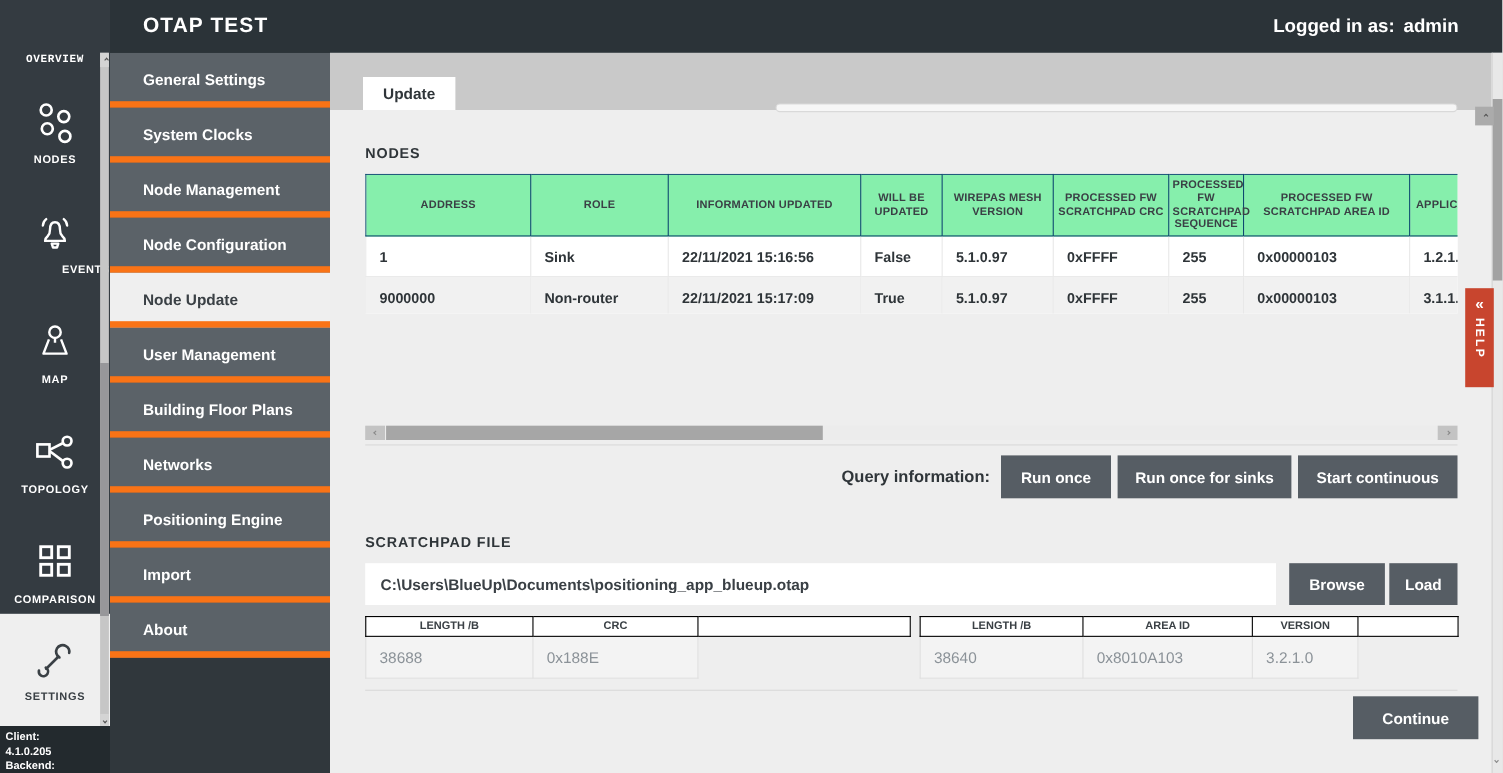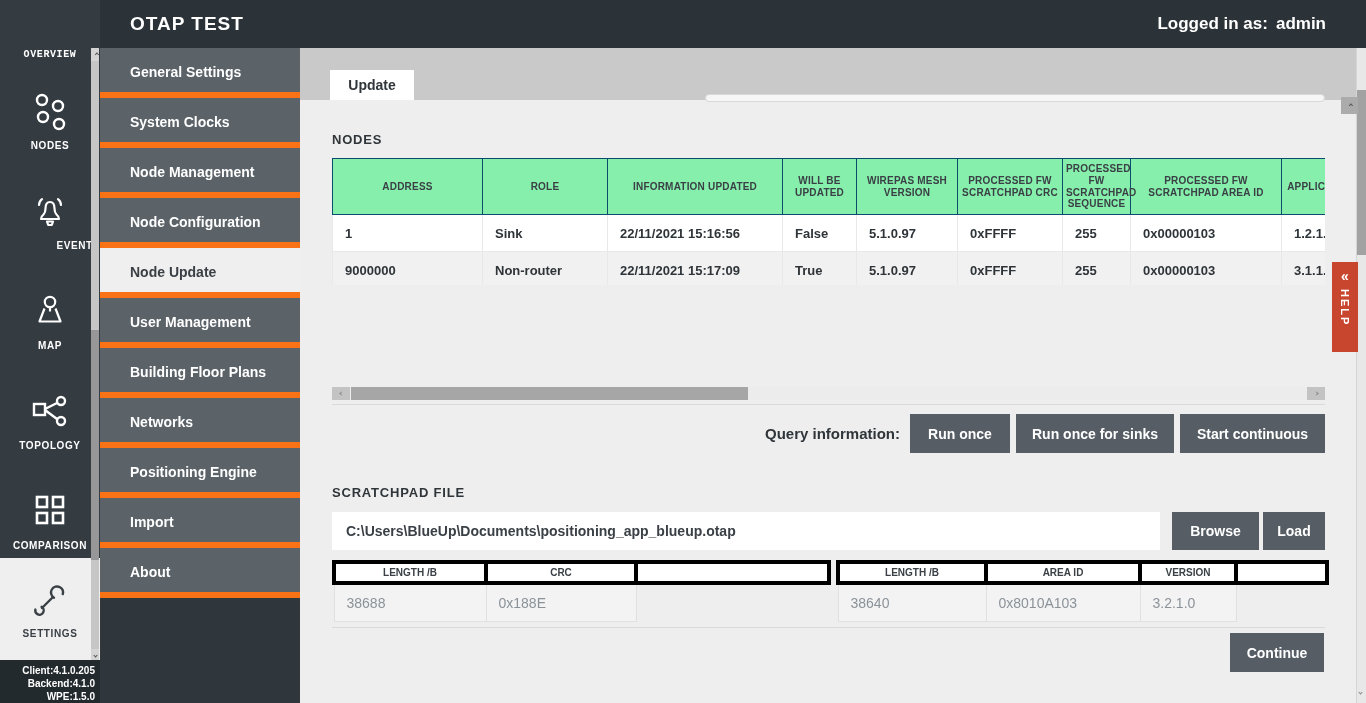--- a/index.html
+++ b/index.html
@@ -19,21 +19,21 @@
   .nav-item { position:absolute; left:0; width:100px; text-align:center; color:#ffffff; cursor:pointer; }
   .nav-item svg { display:block; margin:0 auto; }
   .nav-label { display:block; font-size:10px; font-weight:bold; letter-spacing:0.6px; margin-top:6px; }
   .nav-overview { top:43px; z-index:2;font-family:Liberation Mono, monospace; }
   .nav-active-bg { position:absolute; left:0; top:558px; width:100px; height:102px; background:#efefef; }
   .nav-settings { color:#3a4045; }
   .side-scroll { position:absolute; left:91px; top:48px; width:8px; height:614px; background:#c6c6c6; z-index:6; }
   .side-scroll .thumb { position:absolute; left:0; top:282px; width:8px; height:230px; background:#97979a; }
   .side-scroll .sbox { position:absolute; left:0; width:8px; height:13px; background:#d4d4d4; display:flex; align-items:center; justify-content:center; }
   .versions { position:absolute; left:0; top:660px; width:100px; height:43px; background:#232a2e; z-index:7; color:#ffffff; font-size:10px; font-weight:bold; padding:4px 5px 0 5px; }
-  .vrow { display:flex; justify-content:flex-end; line-height:13px; }
+  .vrow { display:flex; justify-content:space-between; line-height:13px;flex-direction:column; }
 
   
   .submenu { position:absolute; left:100px; top:0; width:200px; height:703px; background:#30373c; z-index:3; }
   .submenu-items { position:absolute; top:48px; left:0; width:200px; }
   .menu-item { height:50px; line-height:49px; padding-left:30px; background:#5b6268; border-bottom:6px solid #f97316; color:#ffffff; font-size:14px; font-weight:600; cursor:pointer; }
   .menu-item.active { background:#efefef; color:#3a4045; }
 
   
   .tabbar { position:absolute; left:300px; top:48px; width:1056px; height:52px; background:#c9c9c9; z-index:1; }
   .tab-active { position:absolute; left:30px; top:22px; width:84px; height:30px; background:#ffffff; font-size:14px; font-weight:600; color:#2f3539; display:flex; align-items:center; justify-content:center; cursor:pointer; }
@@ -56,21 +56,21 @@
   .hscroll .abox { position:absolute; top:0; width:18px; height:13px; background:#c3c3c3; display:flex; align-items:center; justify-content:center; }
   .sep { position:absolute; height:1px; background:#d9d9d9; z-index:2; }
 
   
   .btn { position:absolute; background:#565d64; color:#ffffff; font-size:14px; font-weight:600; display:flex; align-items:center; justify-content:center; cursor:pointer; z-index:2; }
   .query-label { position:absolute; left:332px; top:414px; width:568px; height:39px; line-height:39px; text-align:right; font-size:15px; font-weight:bold; color:#2f3539; z-index:2; }
 
   
   .file-input { position:absolute; left:332px; top:512px; width:828px; height:38px; background:#ffffff; border:none; outline:none; font-family:"Liberation Sans", sans-serif; font-size:14px; font-weight:bold; color:#3a4045; padding-left:14px; z-index:2; }
   .mini { position:absolute; border-collapse:collapse; table-layout:fixed; z-index:2; }
-  .mini th { background:#ffffff; border:4px solid #000000; font-size:10px; font-weight:bold; color:#3a4045; text-align:center; padding:3px 2px; height:17px; }
+  .mini th { background:#ffffff; border:1px solid #000000; font-size:10px; font-weight:bold; color:#3a4045; text-align:center; padding:3px 2px; height:17px; }
   .mini td { background:#f3f3f3; border:1px solid #e0e0e0; font-size:14px; color:#8b9298; text-align:left; padding:0 12px; height:38px; }
   .mini td.ghost, .mini th.ghost-d { background:transparent; border-left:none; border-right:none; border-bottom:none; }
   .mini td.ghost { border:none; }
 
   
   .help-tab { position:absolute; left:1332px; top:262px; width:26px; height:90px; background:#c8452e; z-index:9; color:#ffffff; text-align:center; cursor:pointer; }
   .help-collapse { display:block; font-size:14px; font-weight:bold; margin-top:6px; }
   .help-label { display:inline-block; writing-mode:vertical-rl; font-size:11px; font-weight:bold; letter-spacing:2px; margin-top:5px; }
   .vscroll { position:absolute; left:1356px; top:48px; width:10px; height:655px; background:#e8e8e8; border-left:1px solid #d5d5d5; z-index:8; }
   .vscroll .thumb { position:absolute; left:0; top:42px; width:10px; height:165px; background:#a2a2a2; }
@@ -348,21 +348,21 @@
     <tr>
       <td>38640</td>
       <td>0x8010A103</td>
       <td>3.2.1.0</td>
       <td class="ghost"></td>
     </tr>
   </tbody>
     </table>
 
   <div class="sep" style="left:332px; top:627px; width:993px;"></div>
-  <div class="btn" style="left:1230px; top:633px; width:94px; height:39px;">Continue</div>
+  <div class="btn" style="left:1230px; top:633px; width:114px; height:39px;">Continue</div>
 
   <div class="help-tab">
     <span class="help-collapse">«</span>
     <span class="help-label">HELP</span>
   </div>
 
   <div class="vscroll">
     <div class="thumb"></div>
     <div style="position:absolute; left:2px; top:632px;"><span class="chev tiny down" style="border-color:#8a8a8a;"></span></div>
   </div>

